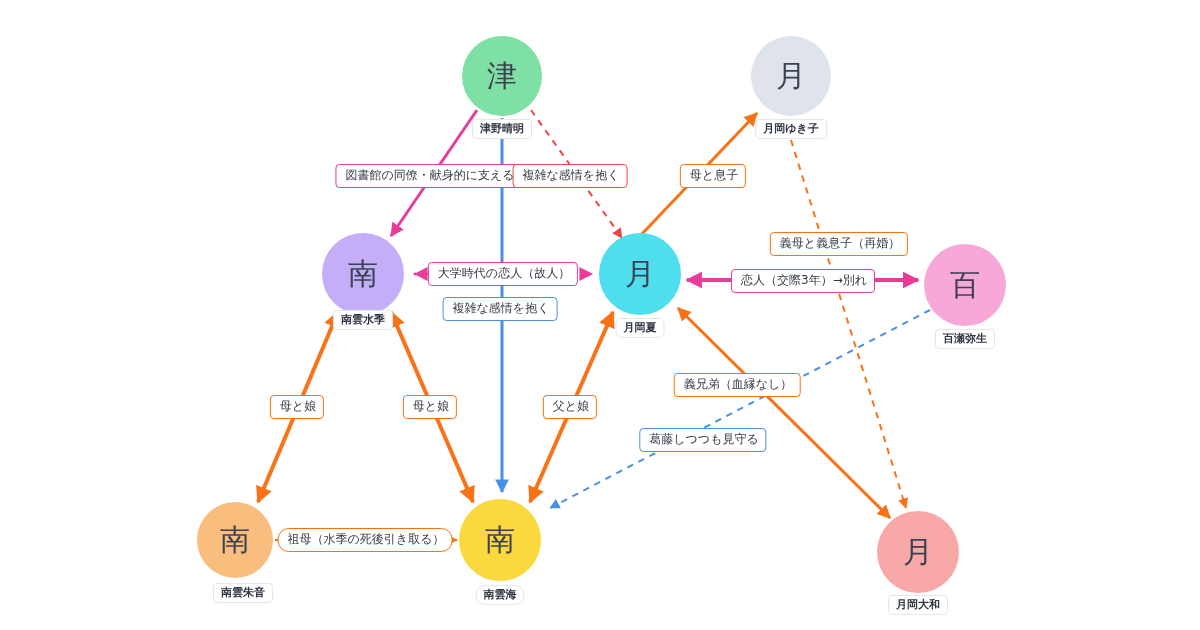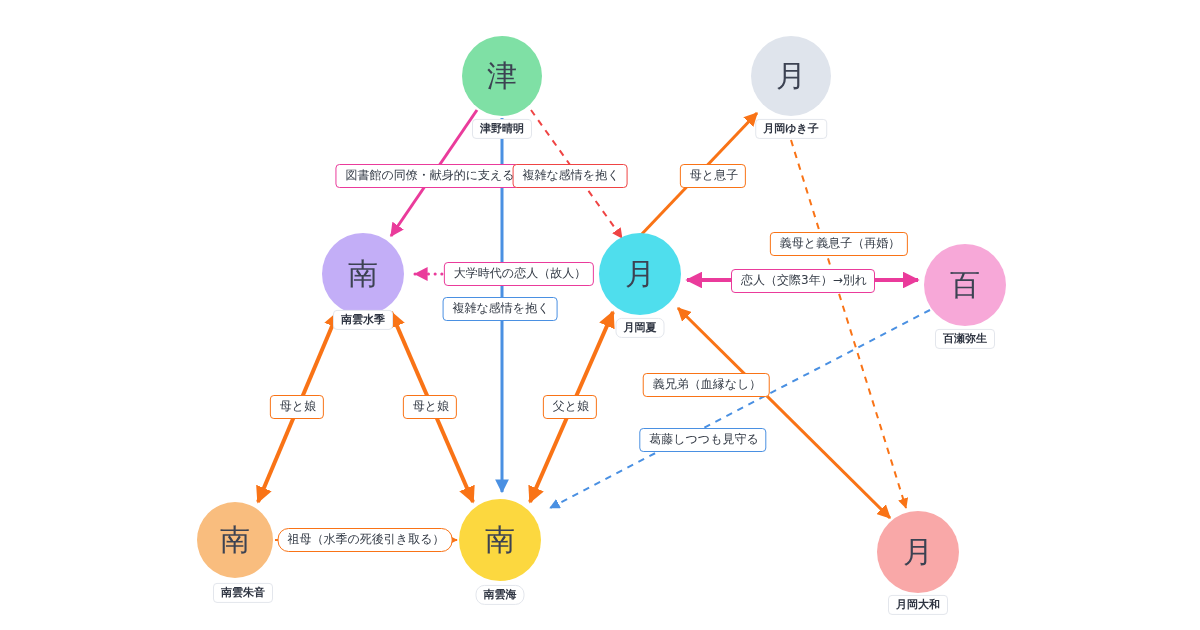--- a/index.html
+++ b/index.html
@@ -156,24 +156,24 @@
       <div class="node-caption" style="left: 500px; top: 595px; border-radius: 9px;">南雲海</div>
       <div class="node" style="left: 877px; top: 511px; width: 82px; height: 82px; background: rgb(249, 168, 168);">
         <span class="node-glyph">月</span>
       </div>
       <div class="node-caption" style="left: 918px; top: 605px;">月岡大和</div>
     </div>
   <div id="label-layer">
       <div class="edge-label" style="left: 429px; top: 176px; border-color: rgb(234, 59, 155);">図書館の同僚・献身的に支える</div>
       <div class="edge-label" style="left: 570px; top: 176px; border-color: rgb(239, 68, 68);">複雑な感情を抱く</div>
       <div class="edge-label" style="left: 500px; top: 309px; border-color: rgb(74, 144, 226);">複雑な感情を抱く</div>
-      <div class="edge-label" style="left: 519px; top: 274px; border-color: rgb(234, 59, 155);">大学時代の恋人（故人）</div>
+      <div class="edge-label" style="left: 503px; top: 274px; border-color: rgb(234, 59, 155);">大学時代の恋人（故人）</div>
       <div class="edge-label" style="left: 713px; top: 176px; border-color: rgb(249, 115, 22);">母と息子</div>
       <div class="edge-label" style="left: 839px; top: 244px; border-color: rgb(249, 115, 22);">義母と義息子（再婚）</div>
       <div class="edge-label" style="left: 803px; top: 281px; border-color: rgb(234, 59, 155);">恋人（交際3年）→別れ</div>
-      <div class="edge-label" style="left: 706px; top: 385px; border-color: rgb(249, 115, 22);">義兄弟（血縁なし）</div>
+      <div class="edge-label" style="left: 737px; top: 385px; border-color: rgb(249, 115, 22);">義兄弟（血縁なし）</div>
       <div class="edge-label" style="left: 703px; top: 440px; border-color: rgb(74, 144, 226);">葛藤しつつも見守る</div>
       <div class="edge-label" style="left: 297px; top: 407px; border-color: rgb(249, 115, 22);">母と娘</div>
       <div class="edge-label" style="left: 430px; top: 407px; border-color: rgb(249, 115, 22);">母と娘</div>
       <div class="edge-label" style="left: 570px; top: 407px; border-color: rgb(249, 115, 22);">父と娘</div>
       <div class="edge-label" style="left: 365px; top: 540px; border-color: rgb(249, 115, 22); border-radius: 11px;">祖母（水季の死後引き取る）</div>
     </div>
 </div>
 
 </body></html>

